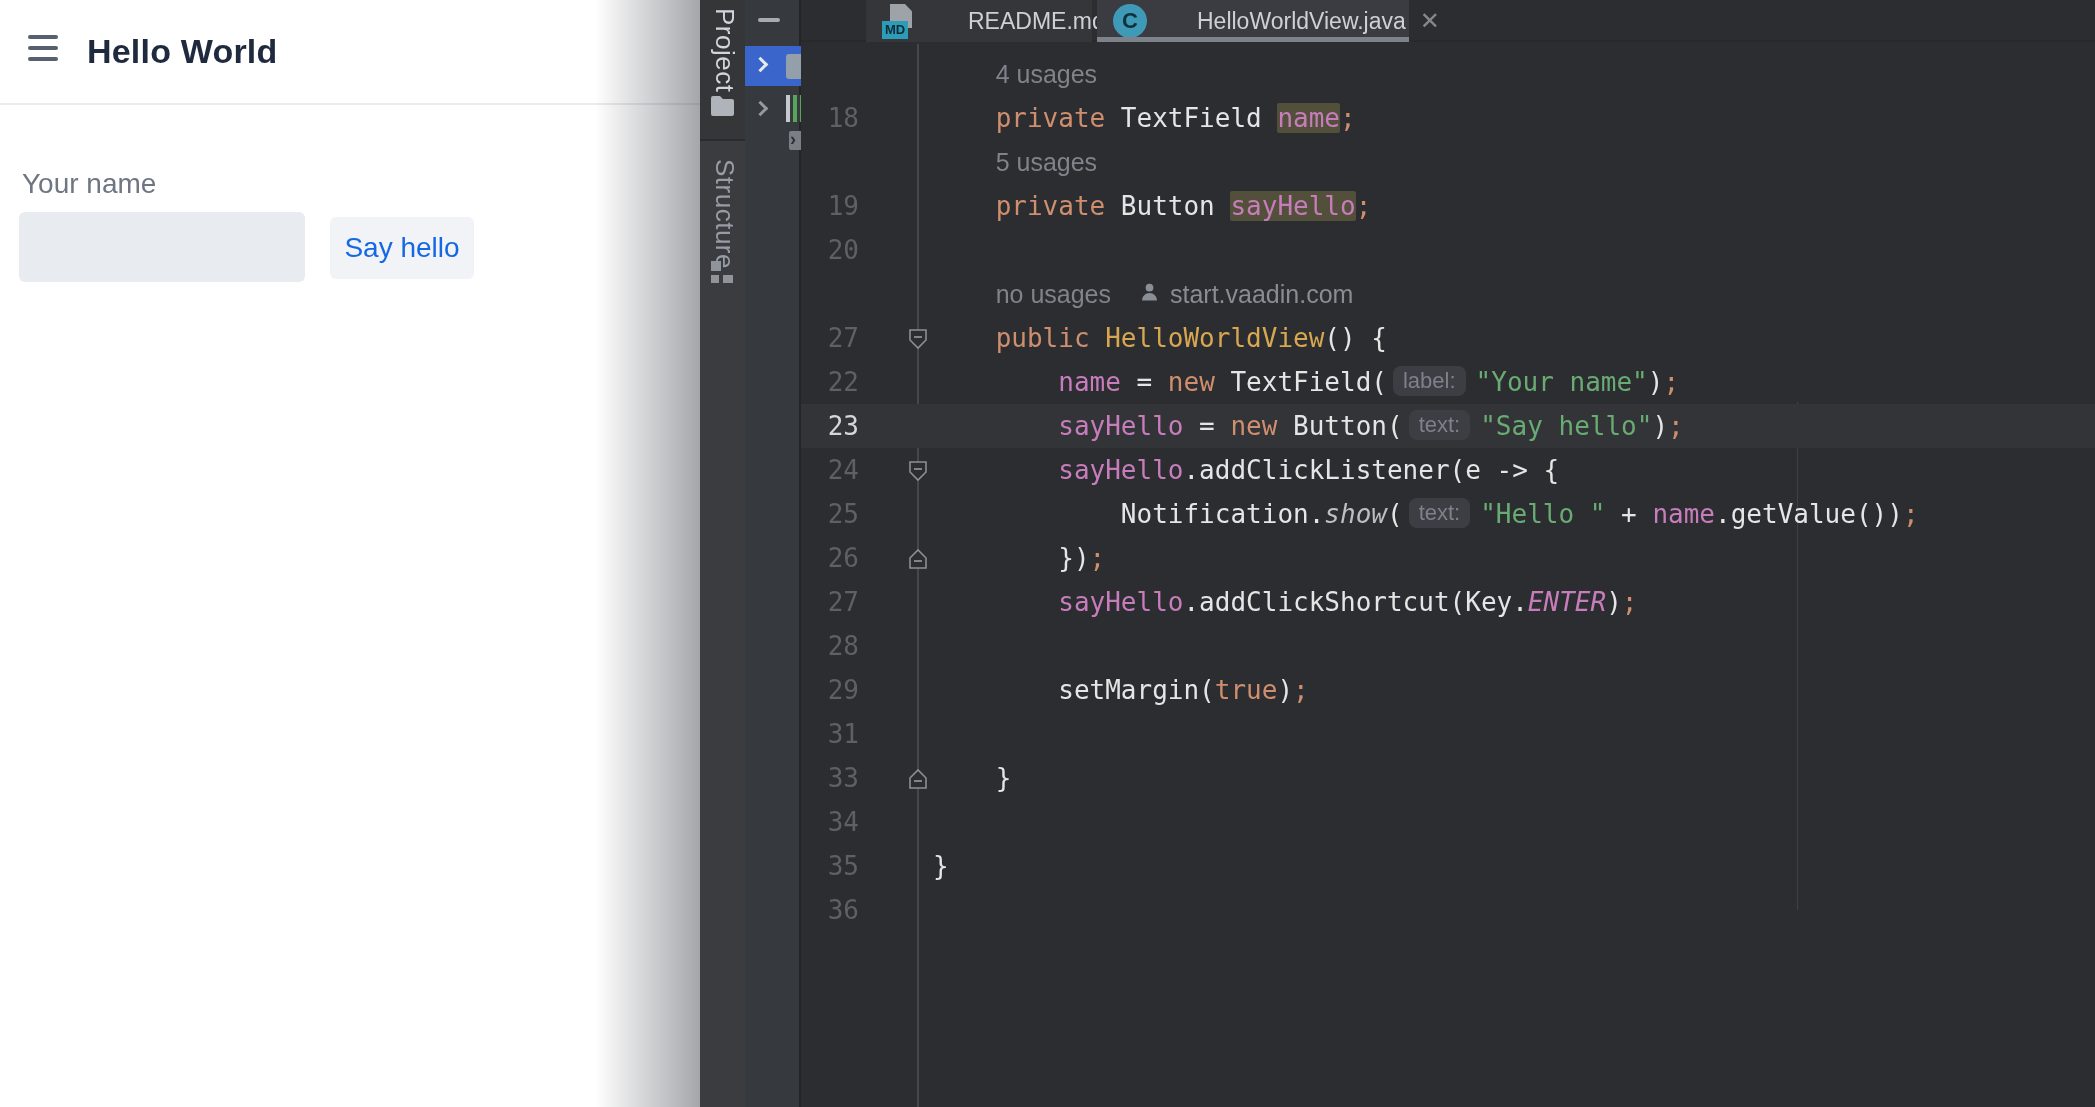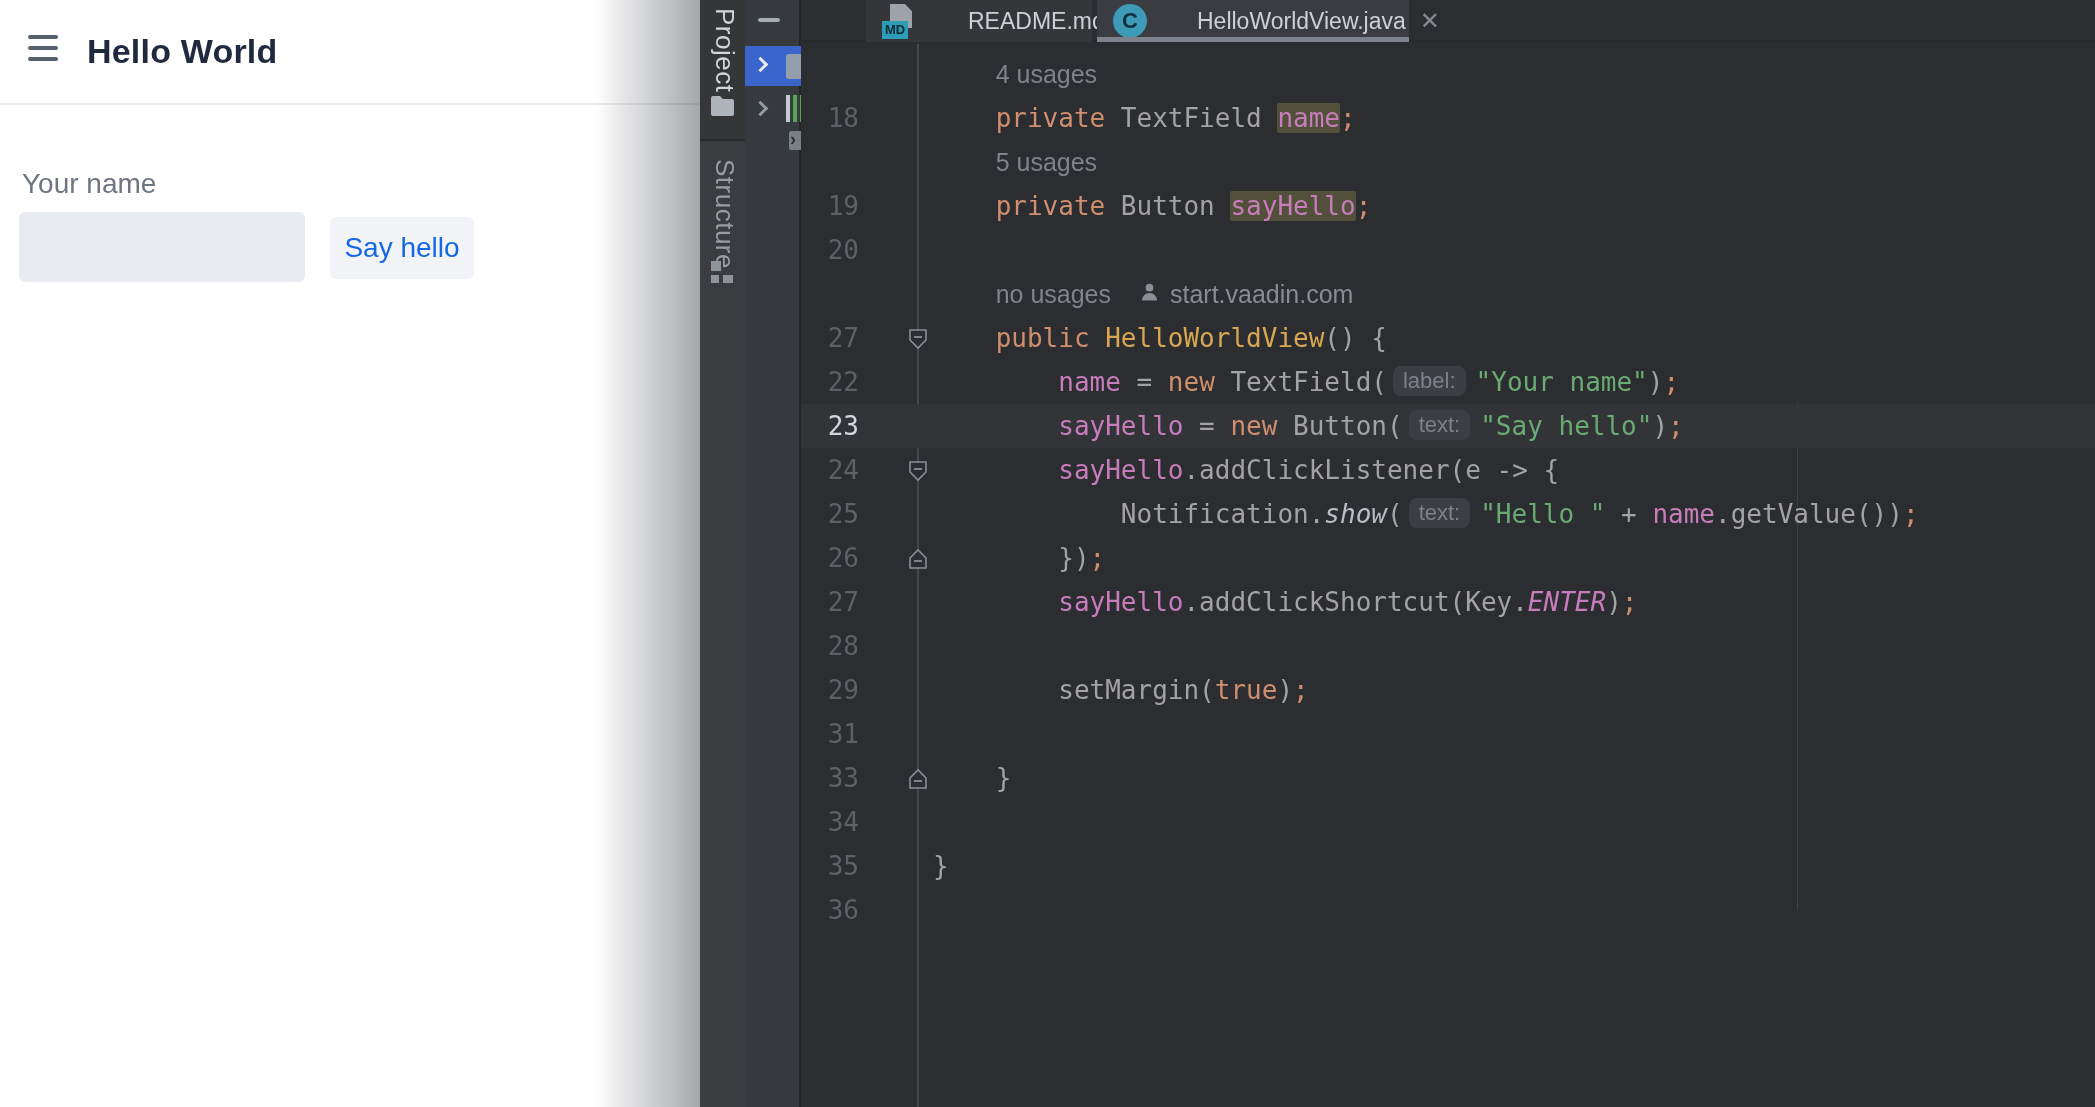--- a/index.html
+++ b/index.html
@@ -78,21 +78,21 @@
   .rows { position:absolute; left:0; top:8px; width:1294px; }
   .erow { position:relative; height:44px; display:flex; align-items:flex-start; }
   .erow.caret { background:#323438; }
   .gut { width:116px; flex:0 0 116px; text-align:right; padding-right:58px;
     font-family:"DejaVu Sans Mono", monospace; font-size:26px; line-height:44px; color:#5D6064; cursor:pointer; }
   .erow.caret .gut { color:#D3D6DC; }
   .cline { flex:1; font-family:"DejaVu Sans Mono", monospace; font-size:26px; line-height:44px;
     white-space:pre; padding-left:16px; color:#BCBEC4; cursor:text; }
   .cline.inlay { font-family:"Liberation Sans", sans-serif; font-size:25px; color:#7F838A;
     display:flex; align-items:center; gap:10px; white-space:nowrap; }
-  .tk-kw { color:#CF8E6D; } .tk-d { color:#a3a3a3; } .tk-fld { color:#C77DBB; }
+  .tk-kw { color:#CF8E6D; } .tk-d { color:#e5e5e5; } .tk-fld { color:#C77DBB; }
   .tk-fhl { color:#C77DBB; background:#52503A; border-radius:2px; }
   .tk-str { color:#6AAB73; } .tk-decl { color:#D8A750; }
   .tk-cst { color:#C77DBB; font-style:italic; } .tk-it { font-style:italic; color:#BCBEC4; }
   .tk-chip { font-family:"Liberation Sans", sans-serif; font-size:22px; line-height:28px; color:#7D818A;
     background:#3C3E43; border-radius:8px; padding:1px 10px; display:inline-block; transform:translateY(-3px); margin:0 10px 0 6px; }
   .fold { position:absolute; left:105px; top:11px; width:24px; height:24px; cursor:pointer; z-index:2; }
   .indent-guide { position:absolute; left:996px; top:358px; width:1px; height:508px; background:#3E4044; }
   .author { color:#888C93; }
 </style>
 </head>

